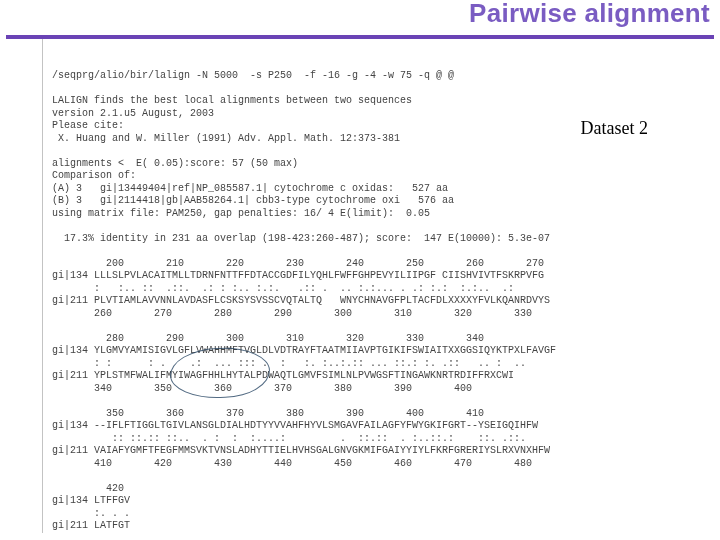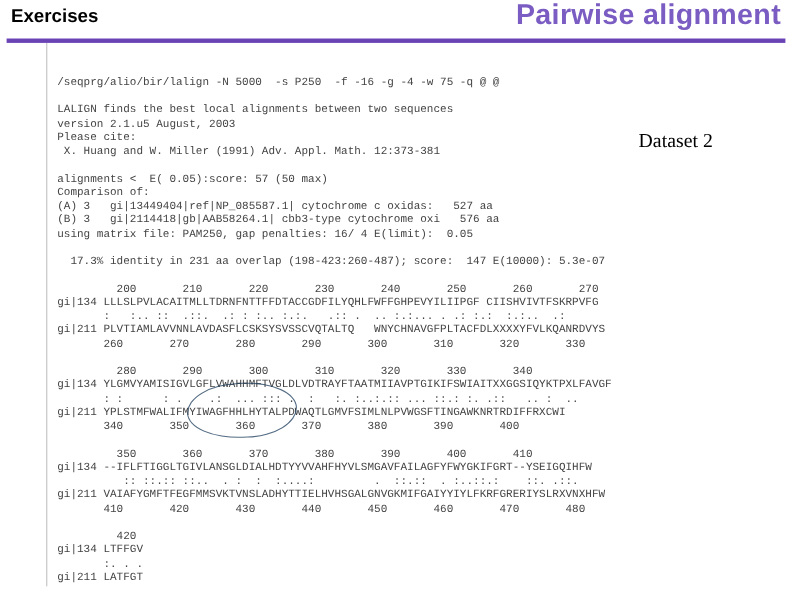--- a/index.html
+++ b/index.html
@@ -81,21 +81,20 @@
     border-radius: 50% 50% 48% 52% / 55% 50% 55% 50%;
     opacity: 0.75;
     pointer-events: none;
     transform: rotate(-2deg);
   }
 </style>
 </head>
 <body>
 
 <div class="header">
-  <div class="header-left">Exercises</div>
   <div class="header-right">Pairwise alignment</div>
   <div class="header-divider"></div>
 </div>
 
 <div class="content">
 <div class="page-rule"></div>
 <span>/seqprg/alio/bir/lalign -N 5000  -s P250  -f -16 -g -4 -w 75 -q @ @</span>
 
 <span>LALIGN finds the best local alignments between two sequences</span>
 <span>version 2.1.u5 August, 2003</span>

